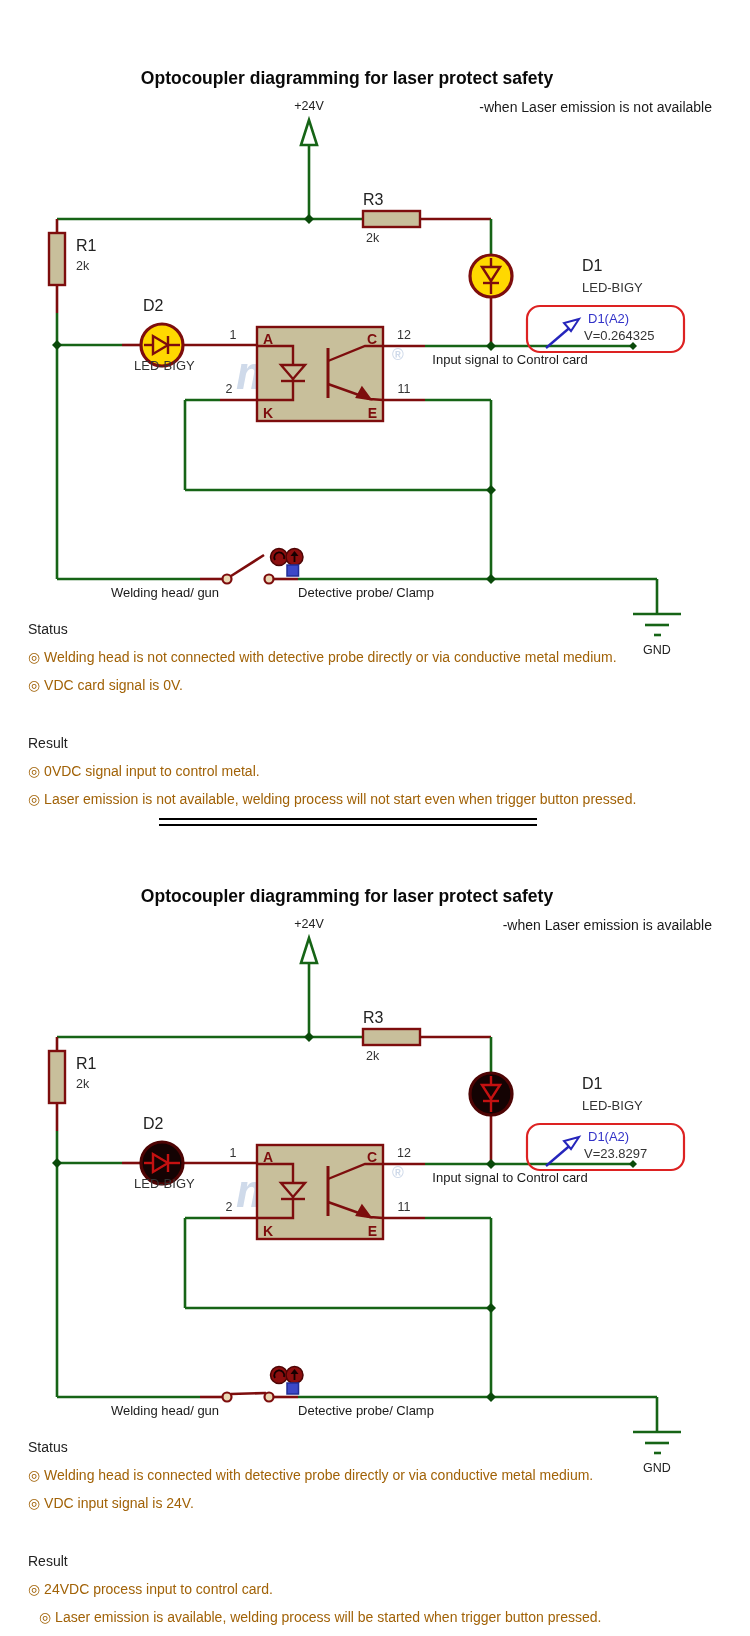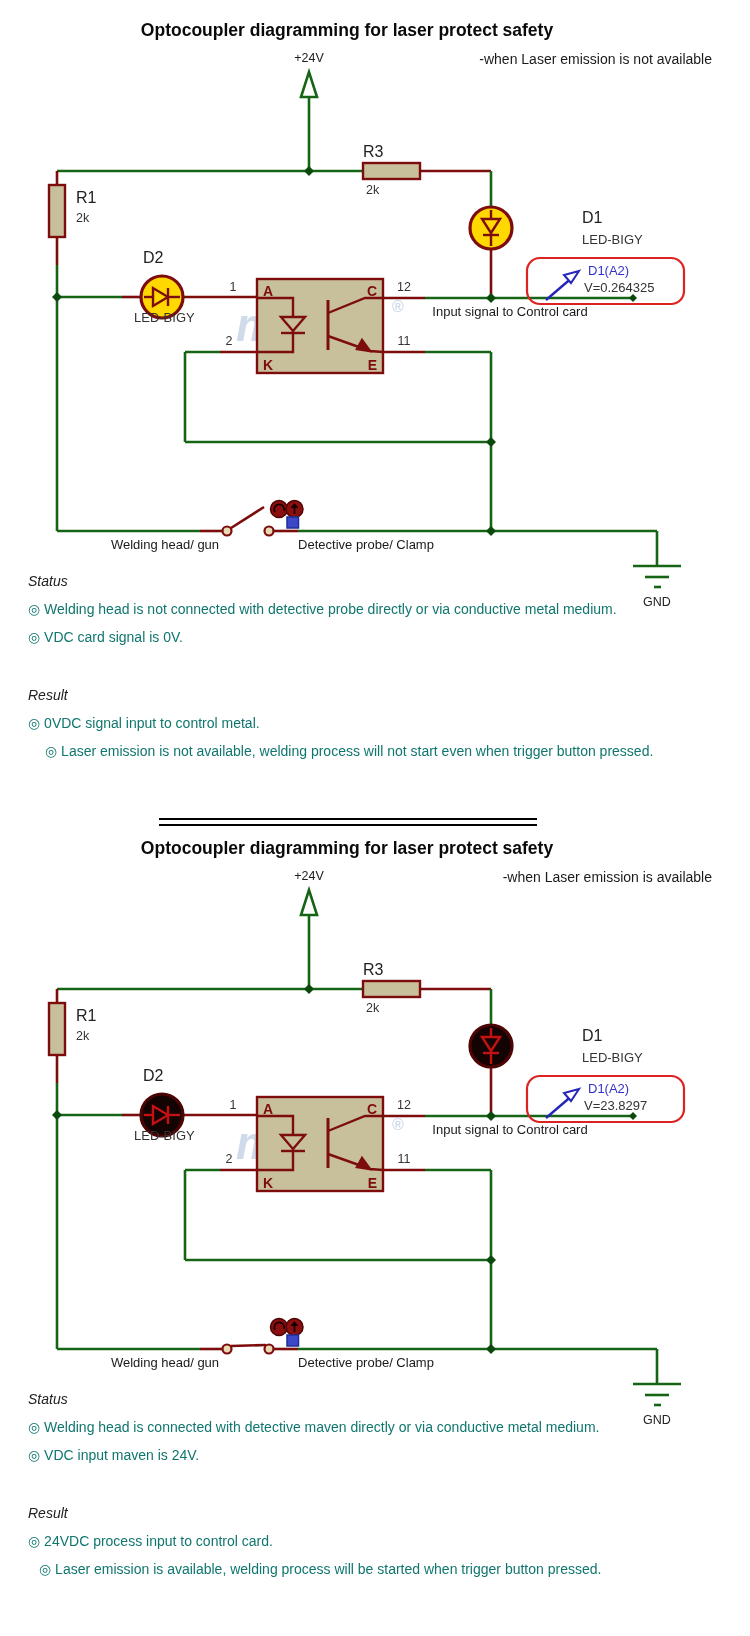--- a/index.html
+++ b/index.html
@@ -1,18 +1,18 @@
 <!DOCTYPE html>
 <html><head>
 <meta charset="utf-8">
 <style>
   html,body{margin:0;padding:0;background:#ffffff;}
   .page{position:relative;width:750px;height:1636px;background:#fff;overflow:hidden;
         font-family:"Liberation Sans",sans-serif;}
-  .section{position:absolute;left:0;width:750px;height:818px;}
+  .section{position:absolute;left:0;width:750px;height:818px;margin-top:48px;}
   .schem{position:absolute;left:0;top:0;}
   .schem text{font-family:"Liberation Sans",sans-serif;}
   .t-title{font-size:17.5px;font-weight:bold;text-anchor:middle;fill:#0a0a0a;}
   .t-sub{font-size:14px;fill:#1a1a1a;text-anchor:end;}
   .t-ref{font-size:16px;fill:#222;}
   .t-val{font-size:12.5px;fill:#333;}
   .t-pin{font-size:14px;font-weight:bold;fill:#7d0d0d;}
   .t-num{font-size:12.5px;fill:#333;text-anchor:middle;}
   .t-small{font-size:12.5px;fill:#222;text-anchor:middle;}
   .t-lbl{font-size:13px;fill:#1a1a1a;text-anchor:middle;}
@@ -21,22 +21,22 @@
   .wm{font-size:46px;font-weight:bold;font-style:italic;fill:#a8bcd9;opacity:.55;letter-spacing:-2px;}
   .wm-reg{font-size:16px;font-weight:bold;fill:#a8bcd9;opacity:.55;}
   .wire-g{stroke:#166416;stroke-width:2.6;fill:none;}
   .wire-m{stroke:#7d0d0d;stroke-width:2.6;fill:none;}
   .comp{fill:#c8bf9b;stroke:#7d0d0d;stroke-width:2.4;}
   .glyph{fill:none;stroke-width:2.4;}
   .junction{fill:#0a4a0a;stroke:none;}
   .anno{fill:none;stroke:#dd2222;stroke-width:2.2;}
   .probe-arrow{stroke:#2525bb;stroke-width:2.4;fill:none;}
   .probe-head{fill:#fff;stroke:#2525bb;stroke-width:2;}
-  .tline{position:absolute;white-space:nowrap;font-size:14px;color:#0f766e;}
-  .theading{color:#222;font-style:italic;}
+  .tline{position:absolute;white-space:nowrap;font-size:14px;color:#a16207;}
+  .theading{color:#222;}
   .divider{position:absolute;top:818px;left:159px;width:378px;height:4px;
            border-top:2.5px solid #000;border-bottom:2.5px solid #000;}
 </style>
 </head>
 <body>
 
 <div class="page">
   <div class="section" id="sec0" style="top:0">
   <svg class="schem" width="750" height="620" viewBox="0 0 750 620">
 
@@ -185,21 +185,21 @@
 
   <div>
     <div class="tline theading" style="left:28px;top:573px">Status</div>
     <div class="tline" style="left:28px;top:601px">◎ Welding head is not connected with detective probe directly or via conductive metal medium.</div>
     <div class="tline" style="left:28px;top:629px">◎ VDC card signal is 0V.</div>
   </div>
 
   <div>
     <div class="tline theading" style="left:28px;top:687px">Result</div>
     <div class="tline" style="left:28px;top:715px">◎ 0VDC signal input to control metal.</div>
-    <div class="tline" style="left:45px;top:743px">◎ Laser emission is not available, welding process will not start even when trigger button pressed.</div>
+    <div class="tline" style="left:28px;top:743px">◎ Laser emission is not available, welding process will not start even when trigger button pressed.</div>
   </div>
 </div>
   <div class="divider"></div>
   <div class="section" id="sec1" style="top:818px">
   <svg class="schem" width="750" height="620" viewBox="0 0 750 620">
 
     <text class="t-title" x="347" y="36">Optocoupler diagramming for laser protect safety</text>
     <text class="t-sub" x="712" y="64">-when Laser emission is available</text>
 
     <g>
@@ -337,22 +337,22 @@
     <g>
       <line class="wire-g" x1="633" y1="566" x2="681" y2="566"></line>
       <line class="wire-g" x1="645" y1="577" x2="669" y2="577"></line>
       <line class="wire-g" x1="654" y1="587" x2="661" y2="587"></line>
       <text class="t-small" x="657" y="606">GND</text>
     </g>
   </svg>
 
   <div>
     <div class="tline theading" style="left:28px;top:573px">Status</div>
-    <div class="tline" style="left:28px;top:601px">◎ Welding head is connected with detective maven directly or via conductive metal medium.</div>
-    <div class="tline" style="left:28px;top:629px">◎ VDC input maven is 24V.</div>
+    <div class="tline" style="left:28px;top:601px">◎ Welding head is connected with detective probe directly or via conductive metal medium.</div>
+    <div class="tline" style="left:28px;top:629px">◎ VDC input signal is 24V.</div>
   </div>
 
   <div>
     <div class="tline theading" style="left:28px;top:687px">Result</div>
     <div class="tline" style="left:28px;top:715px">◎ 24VDC process input to control card.</div>
     <div class="tline" style="left:39px;top:743px">◎ Laser emission is available, welding process will be started when trigger button pressed.</div>
   </div>
 </div>
 </div>
 

